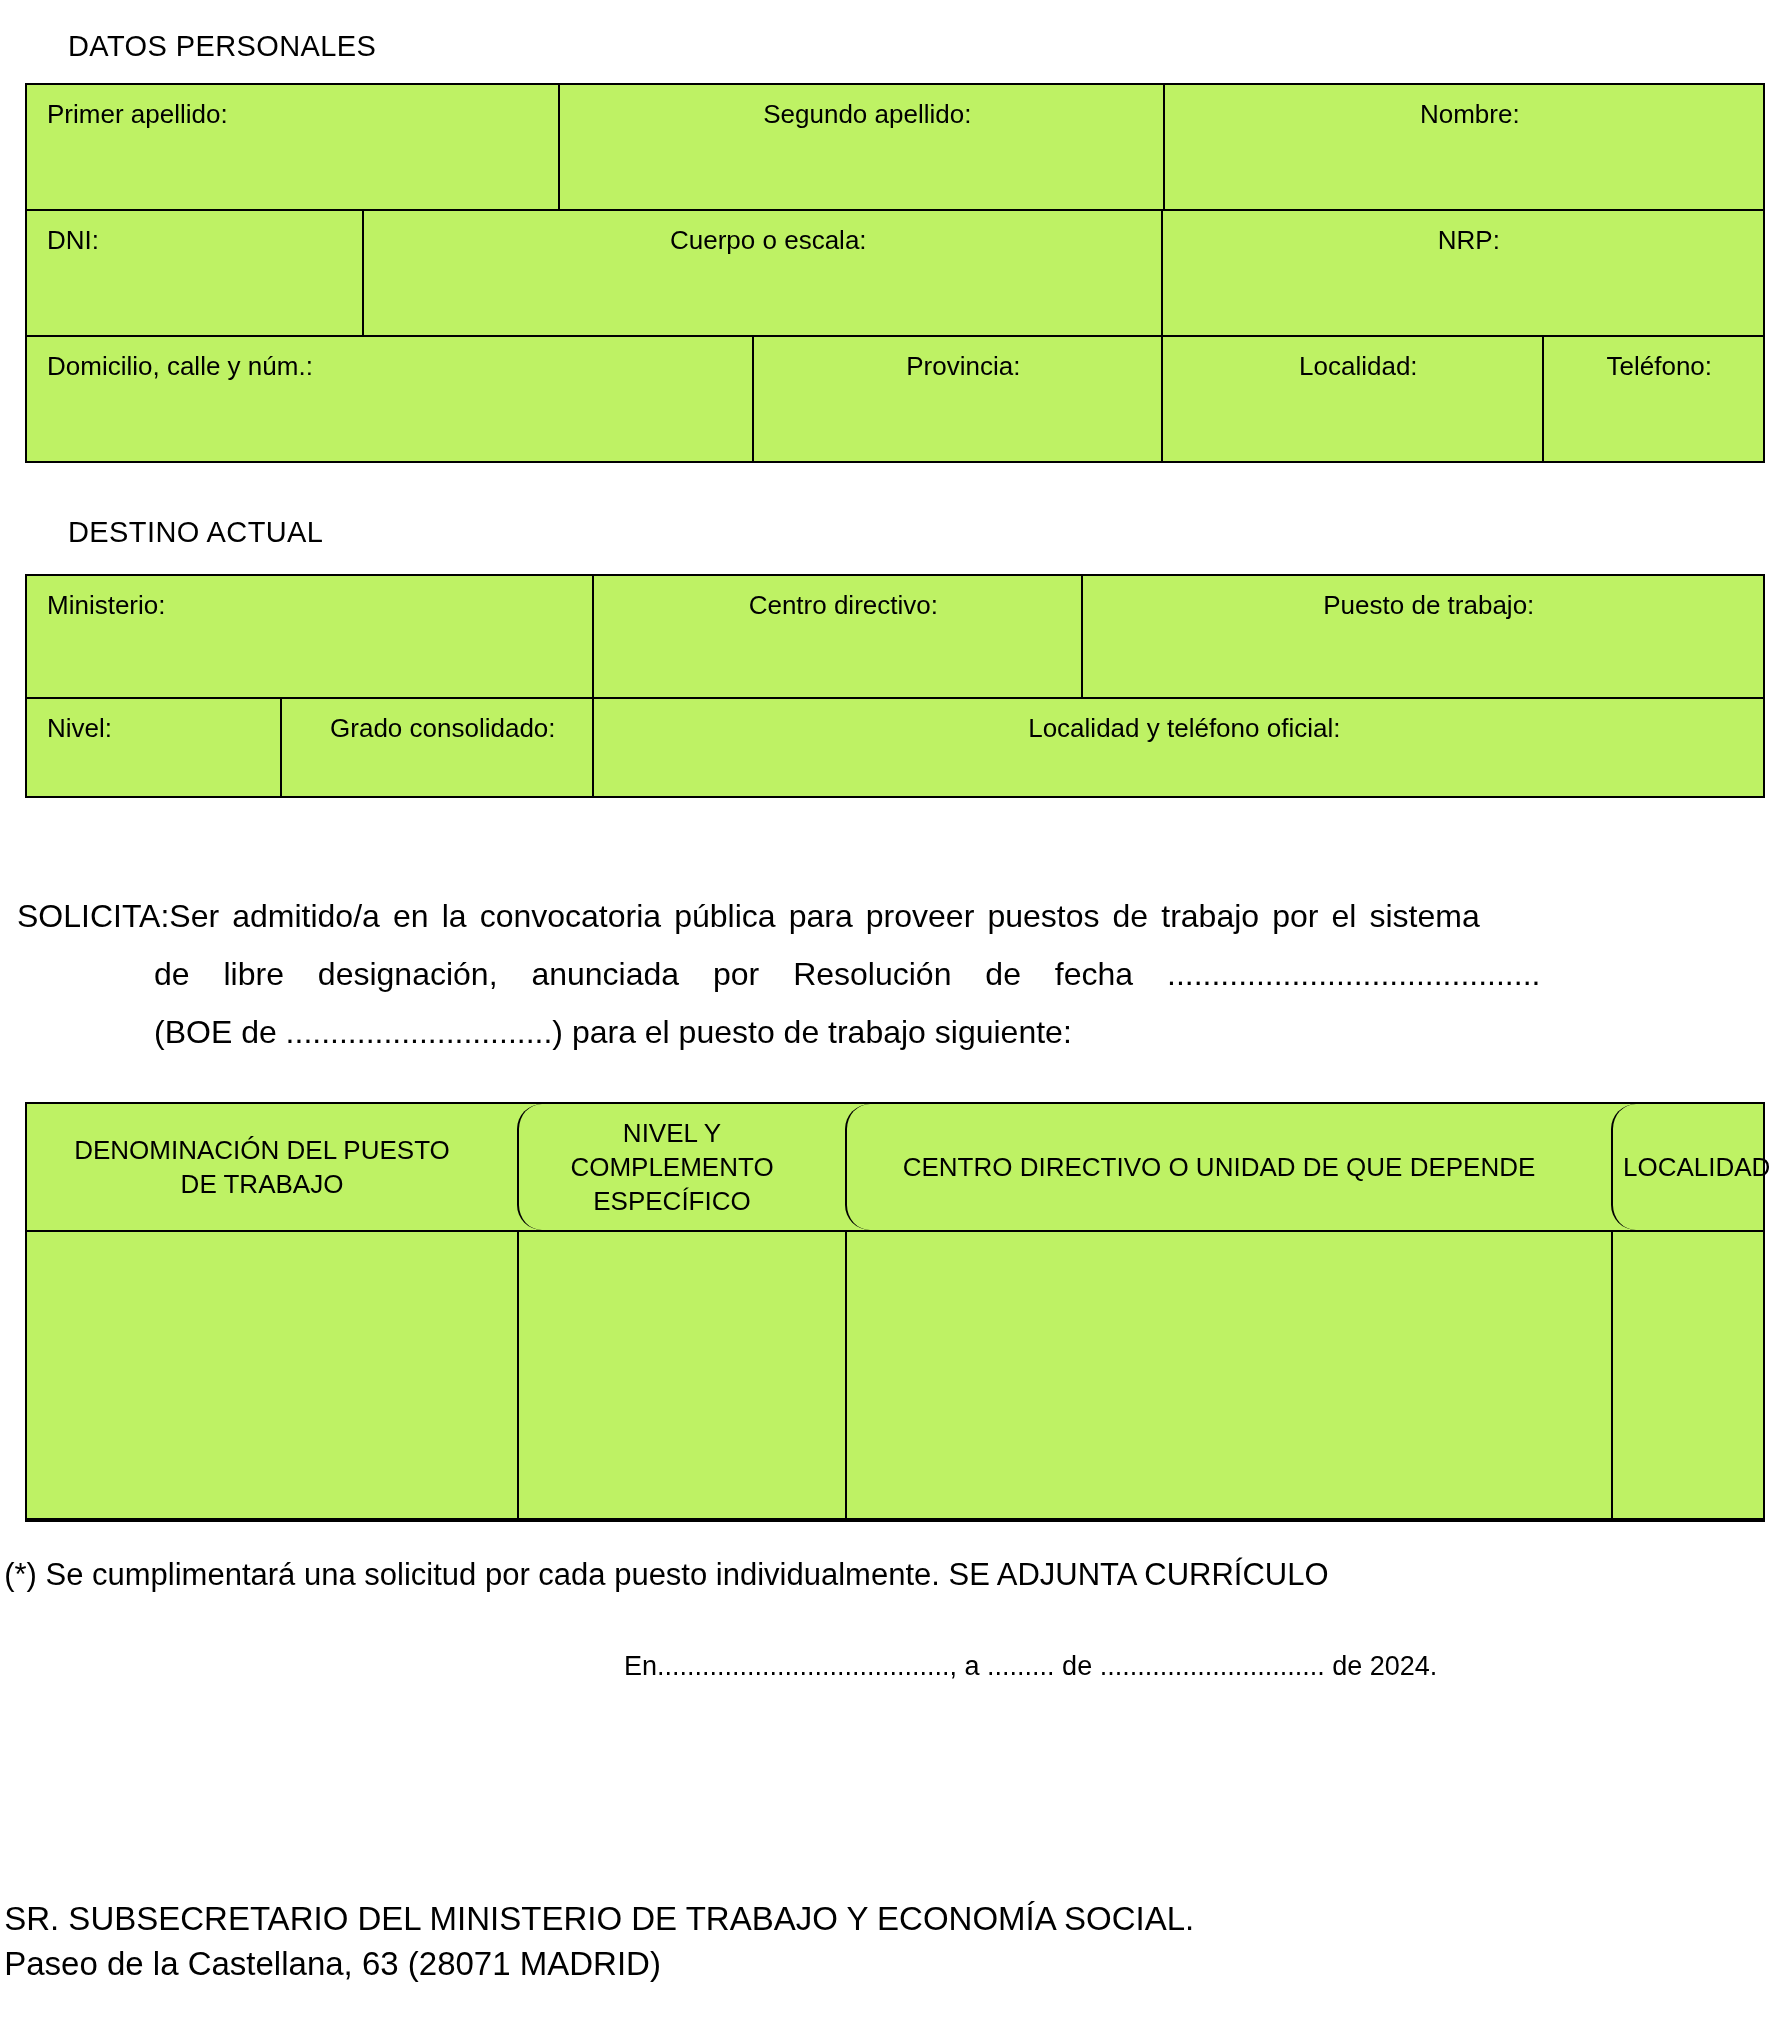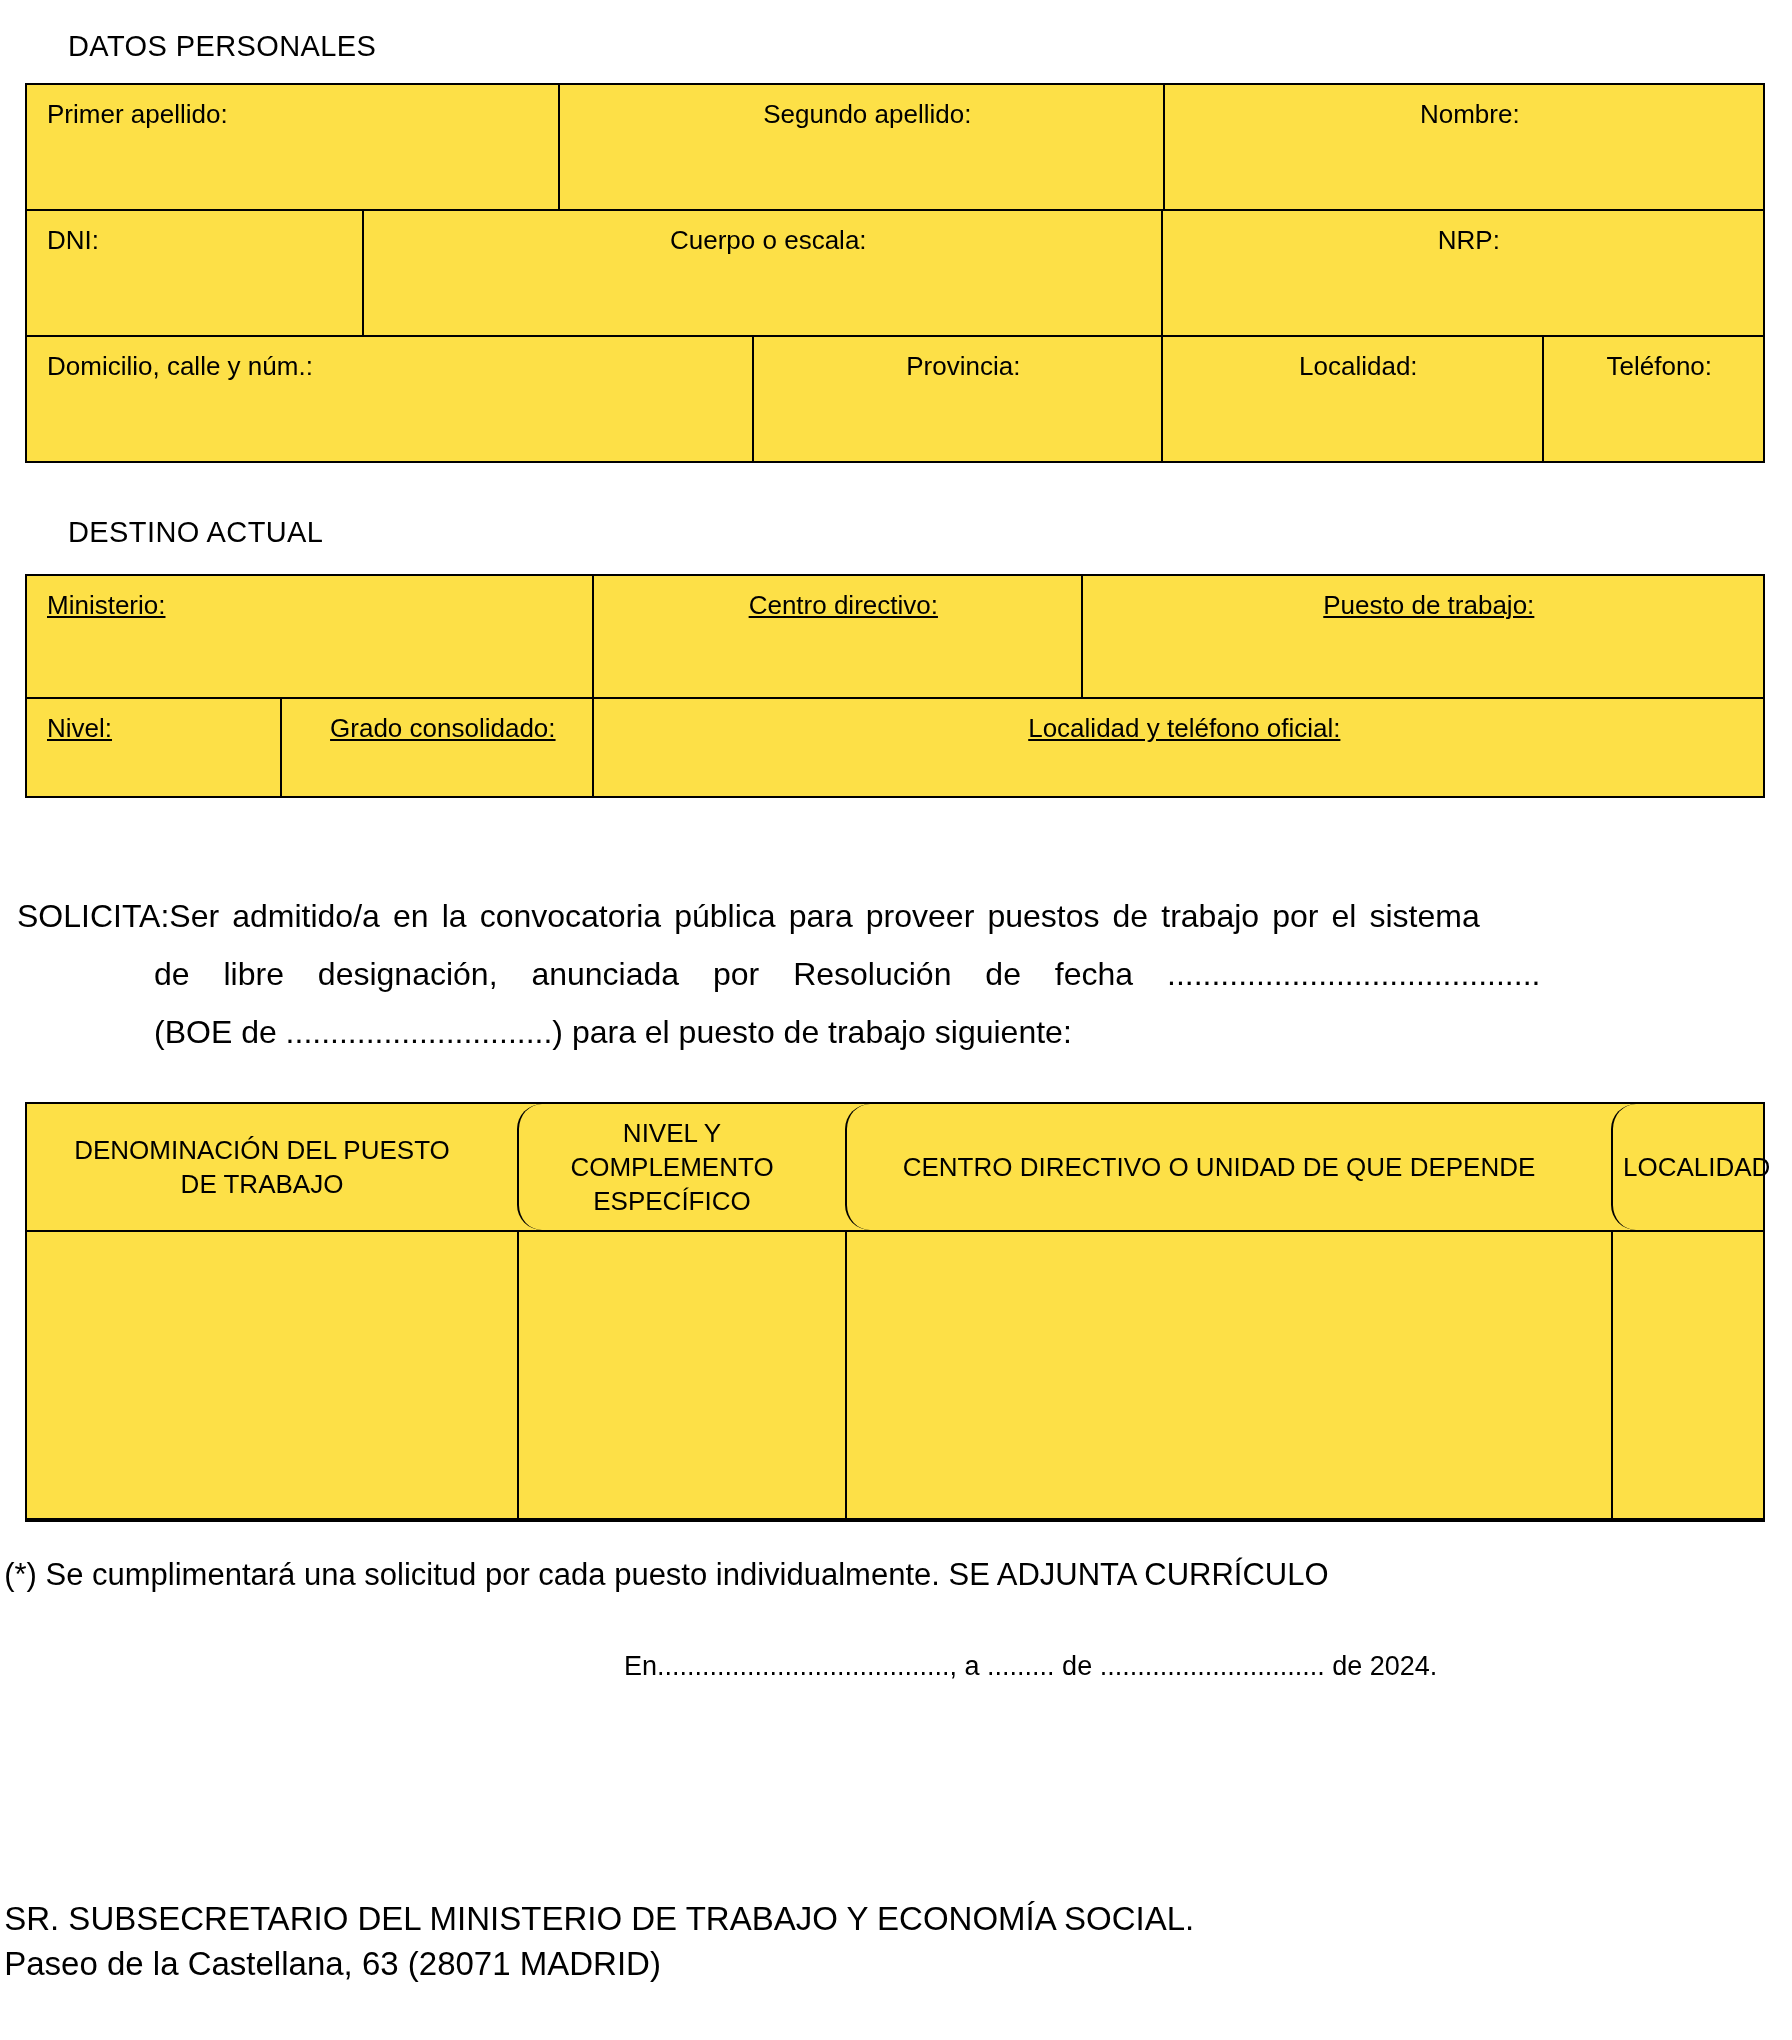--- a/index.html
+++ b/index.html
@@ -21,24 +21,24 @@
     white-space: nowrap;
   }
   #datos-title   { top: 30px; }
   #destino-title { top: 516px; }
 
   .tbl {
     position: absolute;
     left: 25px;
     width: 1740px;
     border: 2.5px solid #000;
-    background: #fde047;
+    background: #bef264;
   }
   #tbl-datos   { top: 83px; }
-  #tbl-destino { top: 574px; text-decoration: underline; }
+  #tbl-destino { top: 574px; }
   #tbl-puestos { top: 1102px; border-bottom-width: 4.2px; }
 
   .trow { display: grid; }
   .trow + .trow { border-top: 2.5px solid #000; }
 
   .tcell {
     padding: 11.8px 8.4px 0 20px;
     font-size: 26px;
     line-height: 34px;
     overflow: hidden;

